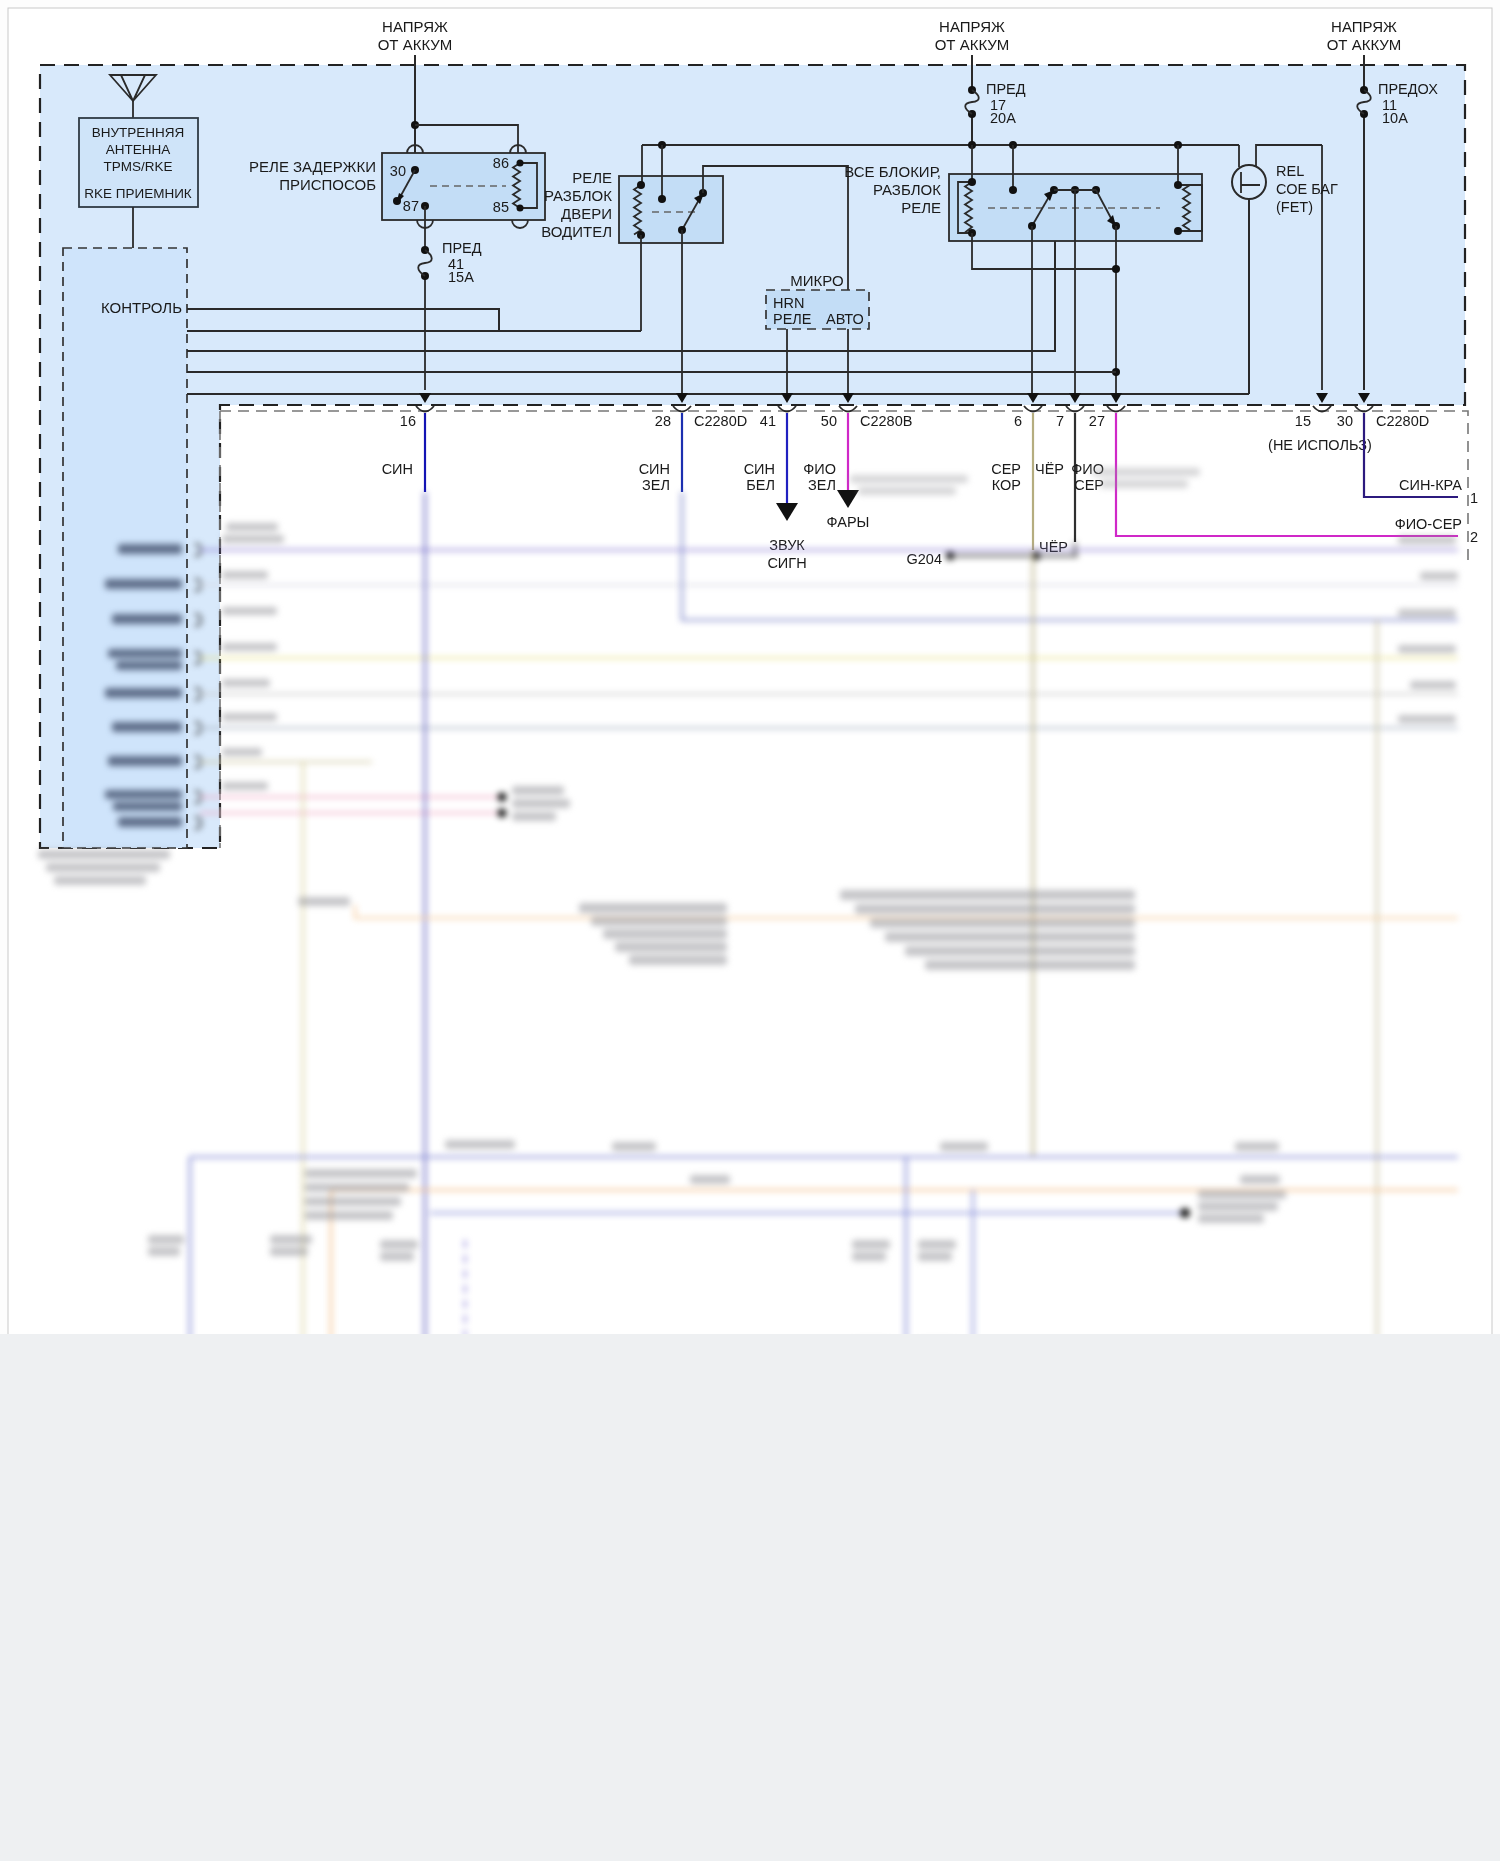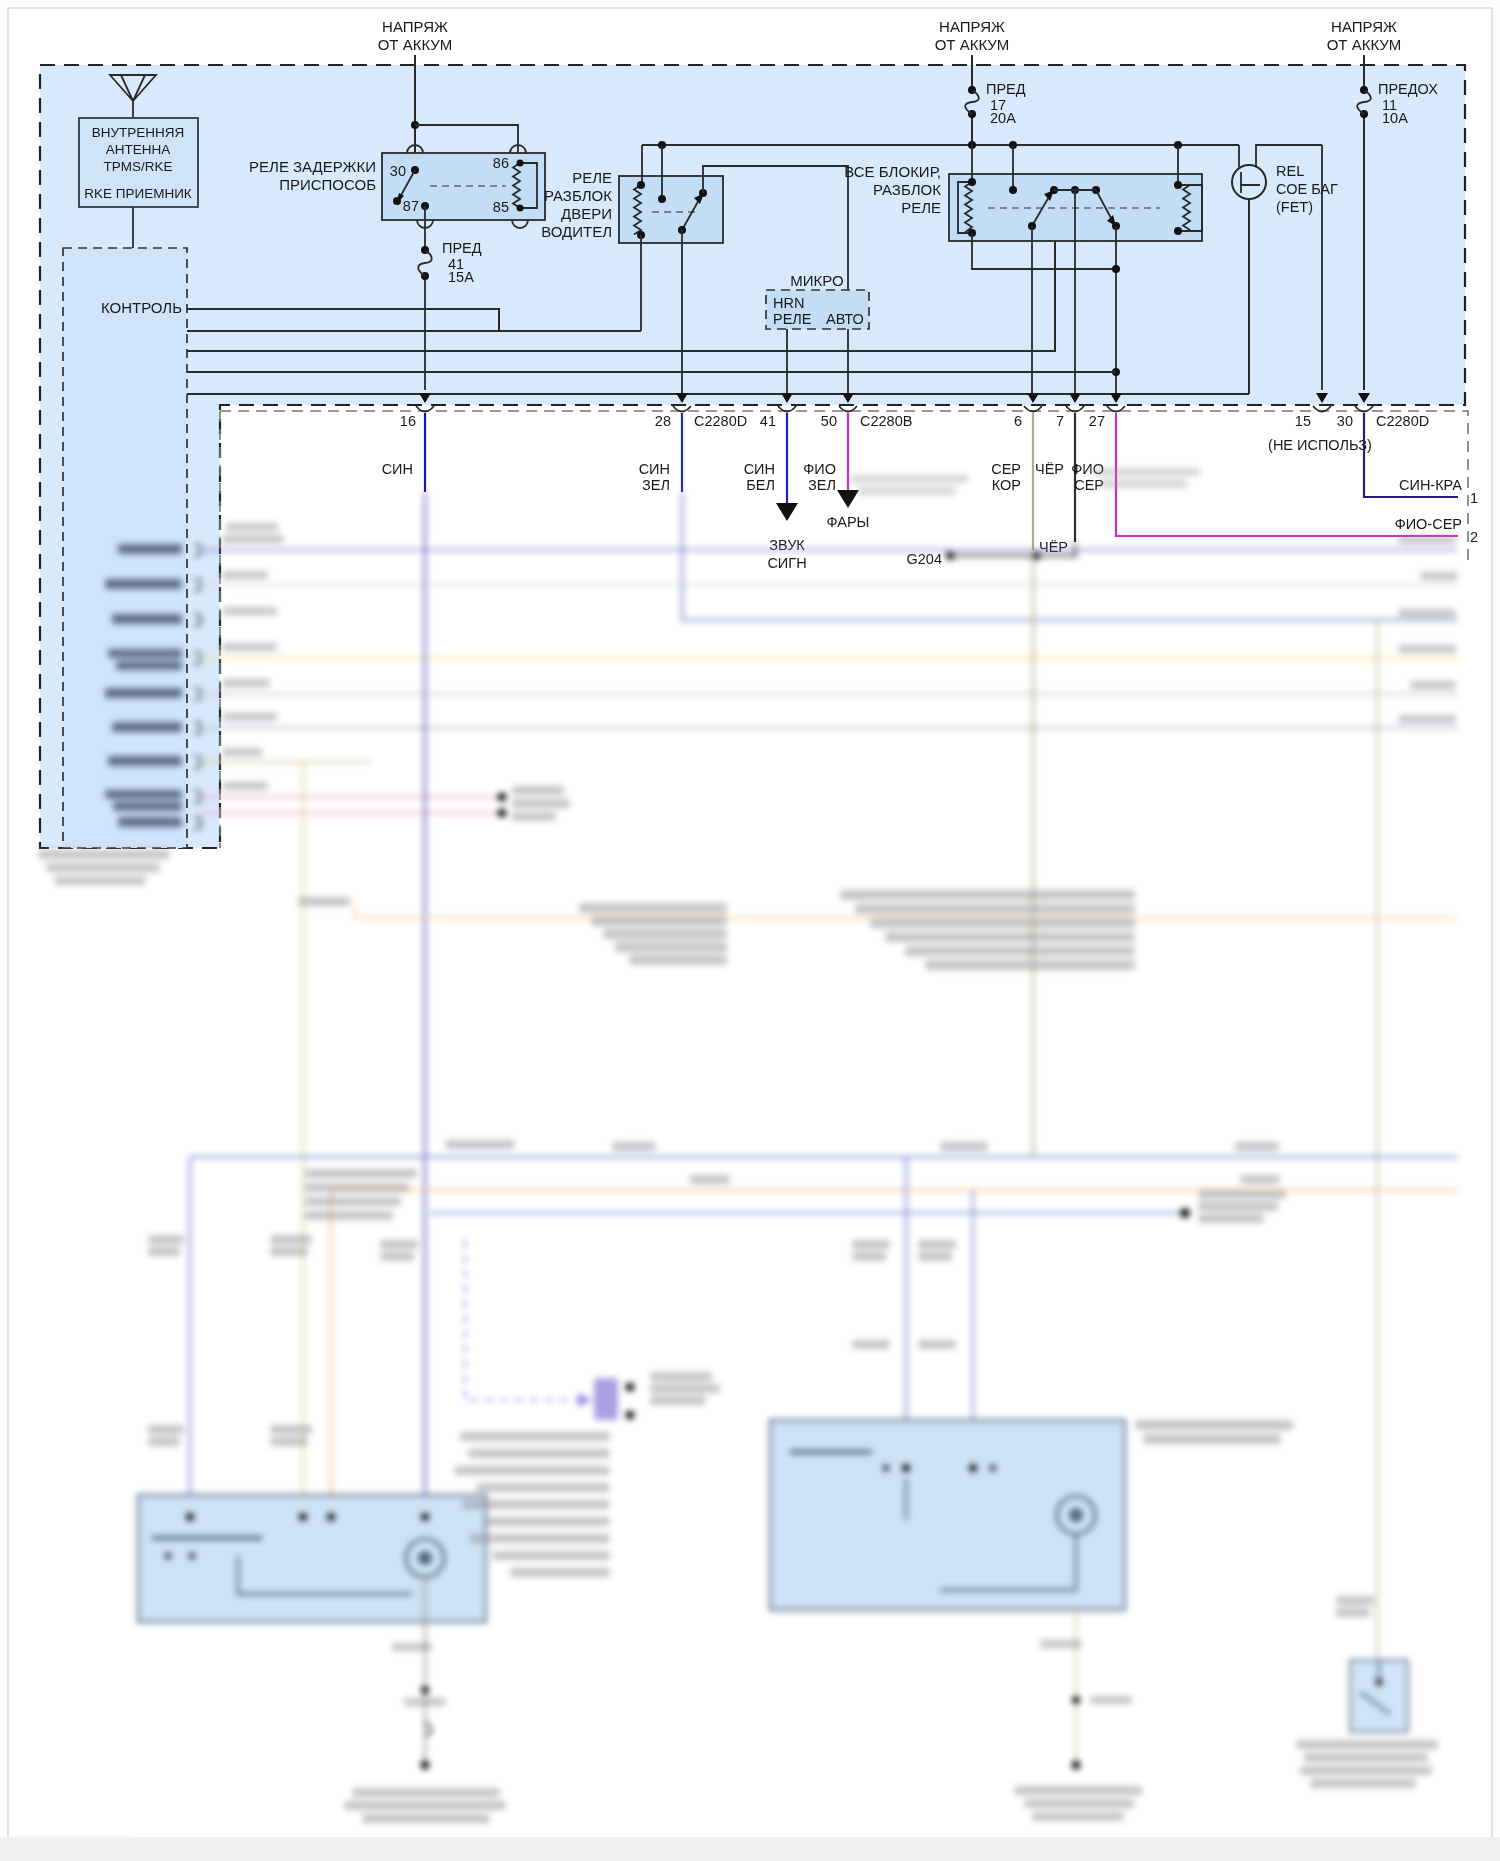--- a/index.html
+++ b/index.html
@@ -1,16 +1,16 @@
 <!DOCTYPE html>
 <html><head>
 <meta charset="utf-8">
 <style>
   html,body{margin:0;padding:0;background:#eef0f2;}
-  .page{position:relative;width:1500px;height:1837px;background:#fdfdfd;margin:0 auto;
+  .page{position:relative;width:1500px;height:1334px;background:#fdfdfd;margin:0 auto;
         font-family:"Liberation Sans",sans-serif;}
   svg{position:absolute;left:0;top:0;}
   svg text{font-family:"Liberation Sans",sans-serif;fill:#1a1a1a;}
   .t15{font-size:15px;} .t14{font-size:14.5px;} .t13{font-size:13.5px;}
   .wl{fill:none;stroke-width:2.2;}
   .k{stroke:#2a2a2a;stroke-width:1.8;fill:none;}
   .k2{stroke:#2a2a2a;stroke-width:2;fill:none;}
   .dash{stroke:#222;stroke-width:2.2;fill:none;stroke-dasharray:15 9;}
   .dash2{stroke:#333;stroke-width:1.7;fill:none;stroke-dasharray:9 6;}
   .dashg{stroke:#777;stroke-width:1.6;fill:none;stroke-dasharray:11 7;}

